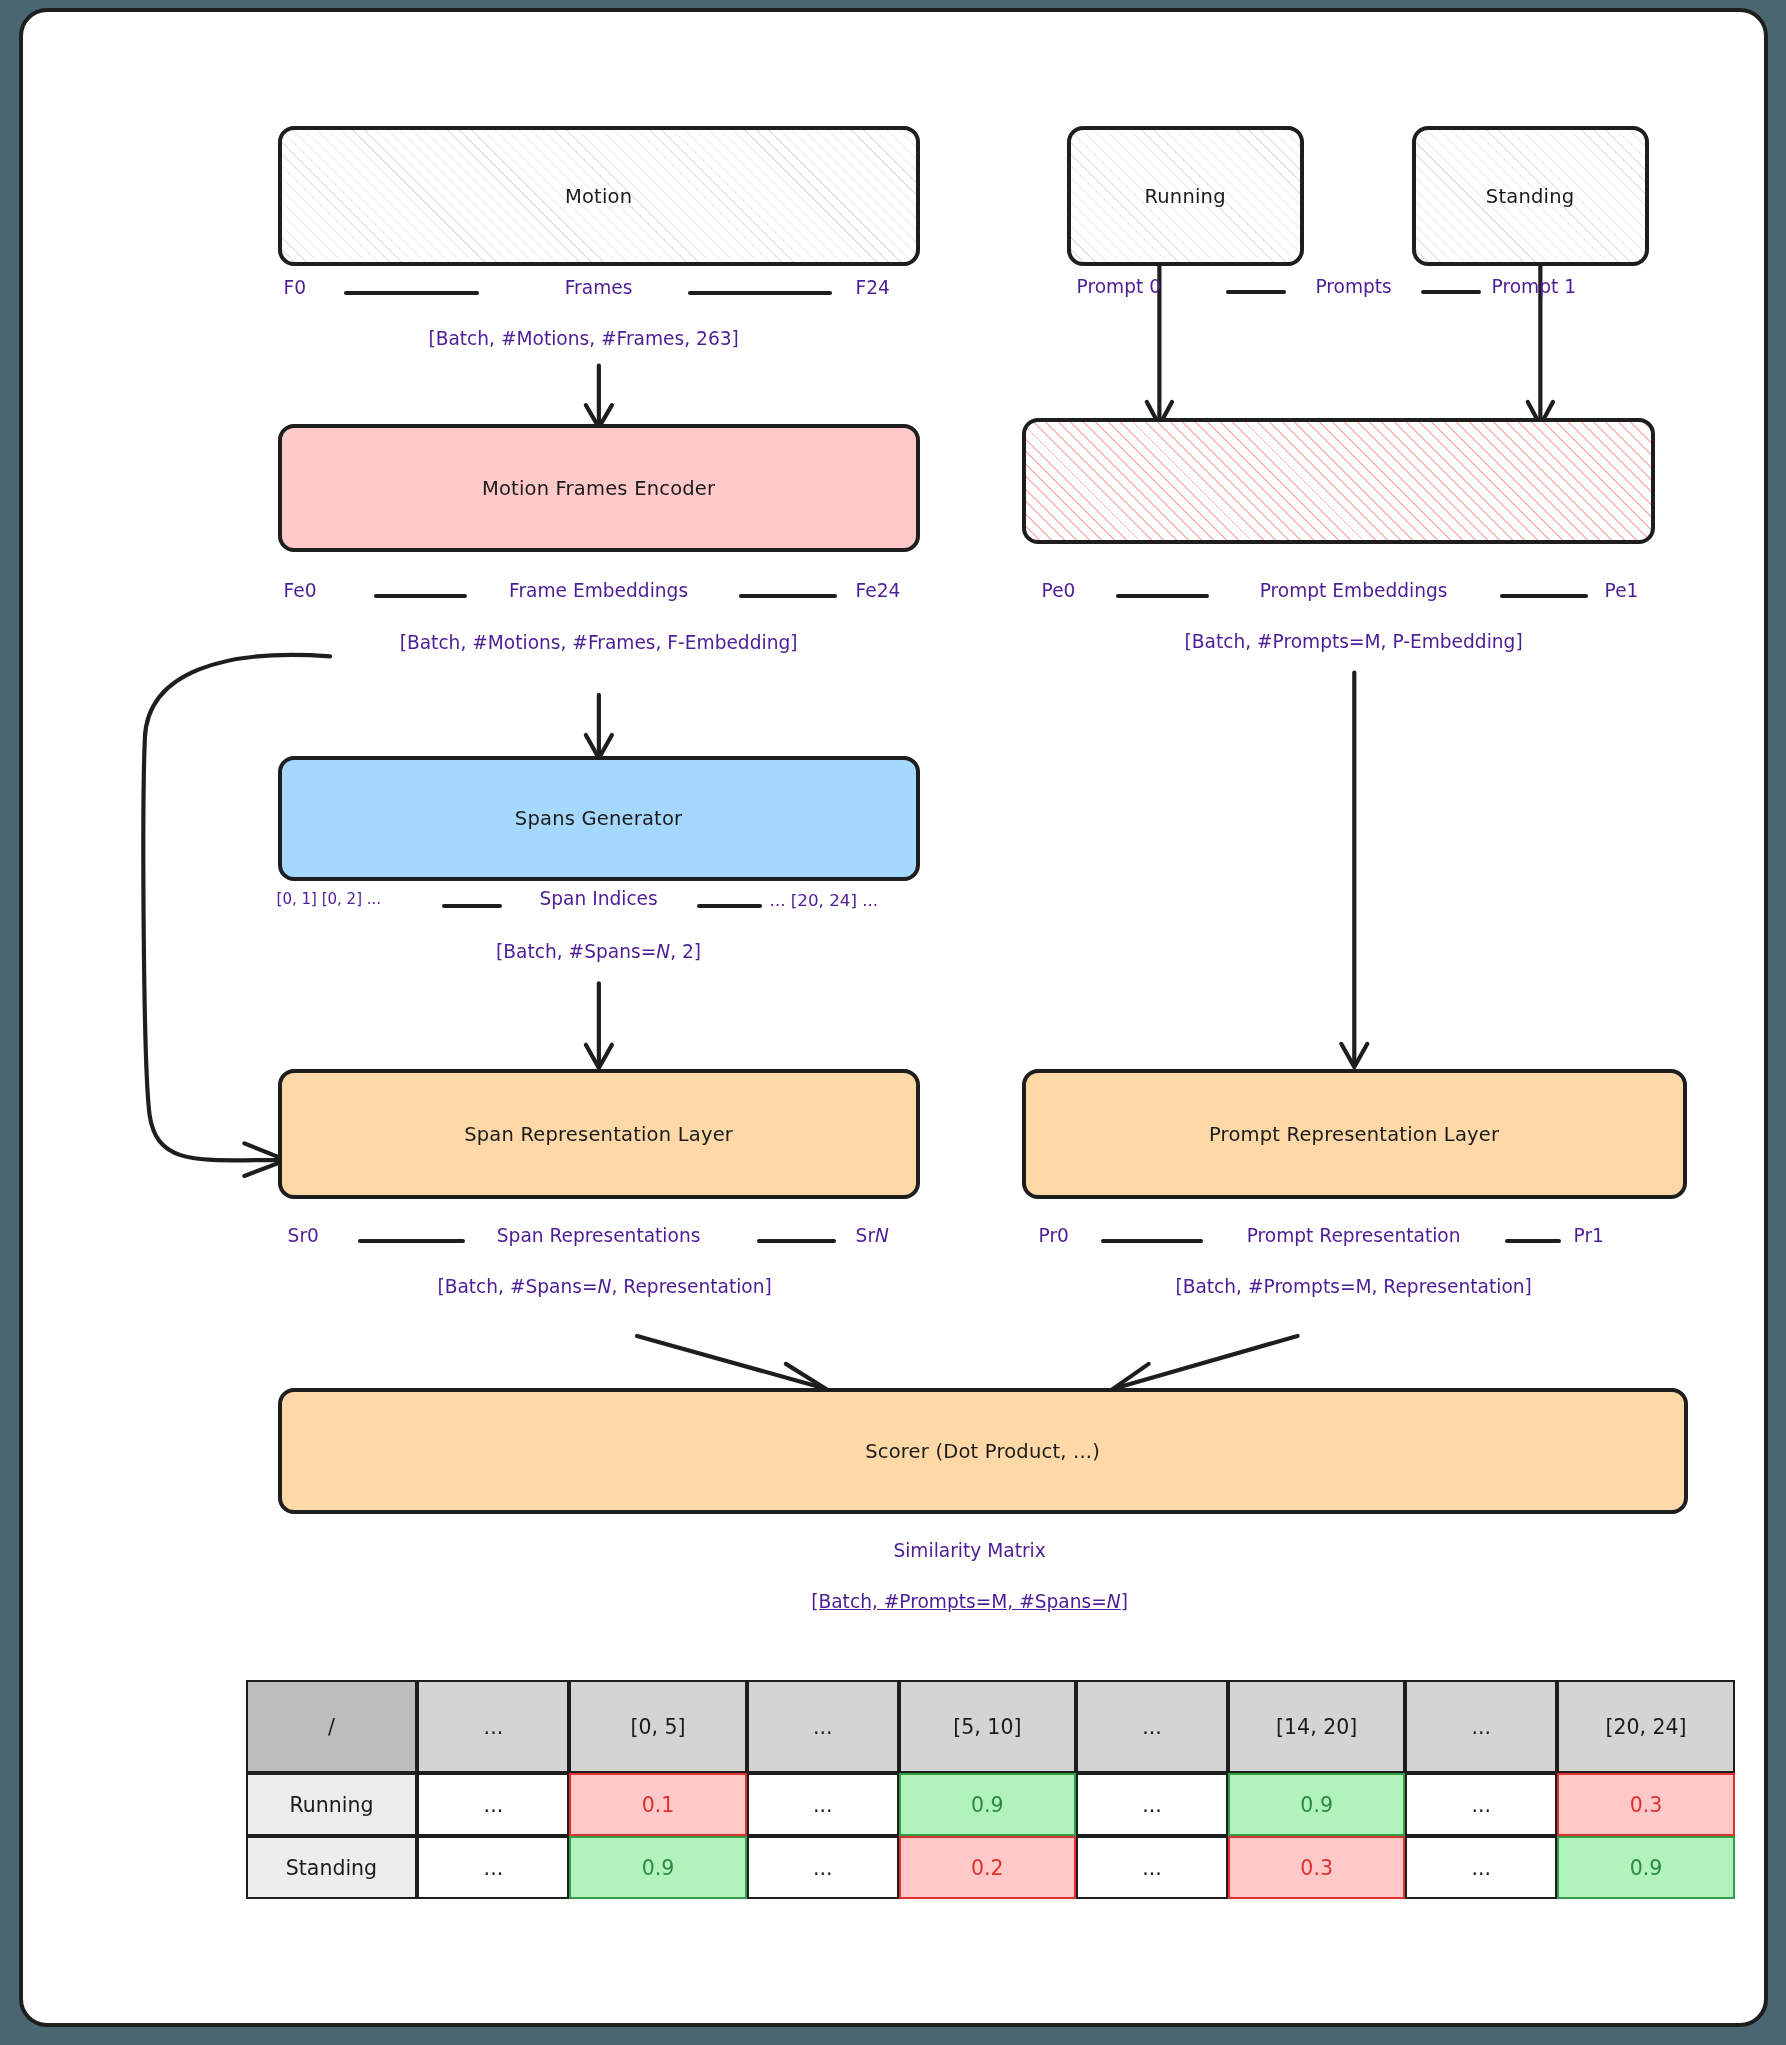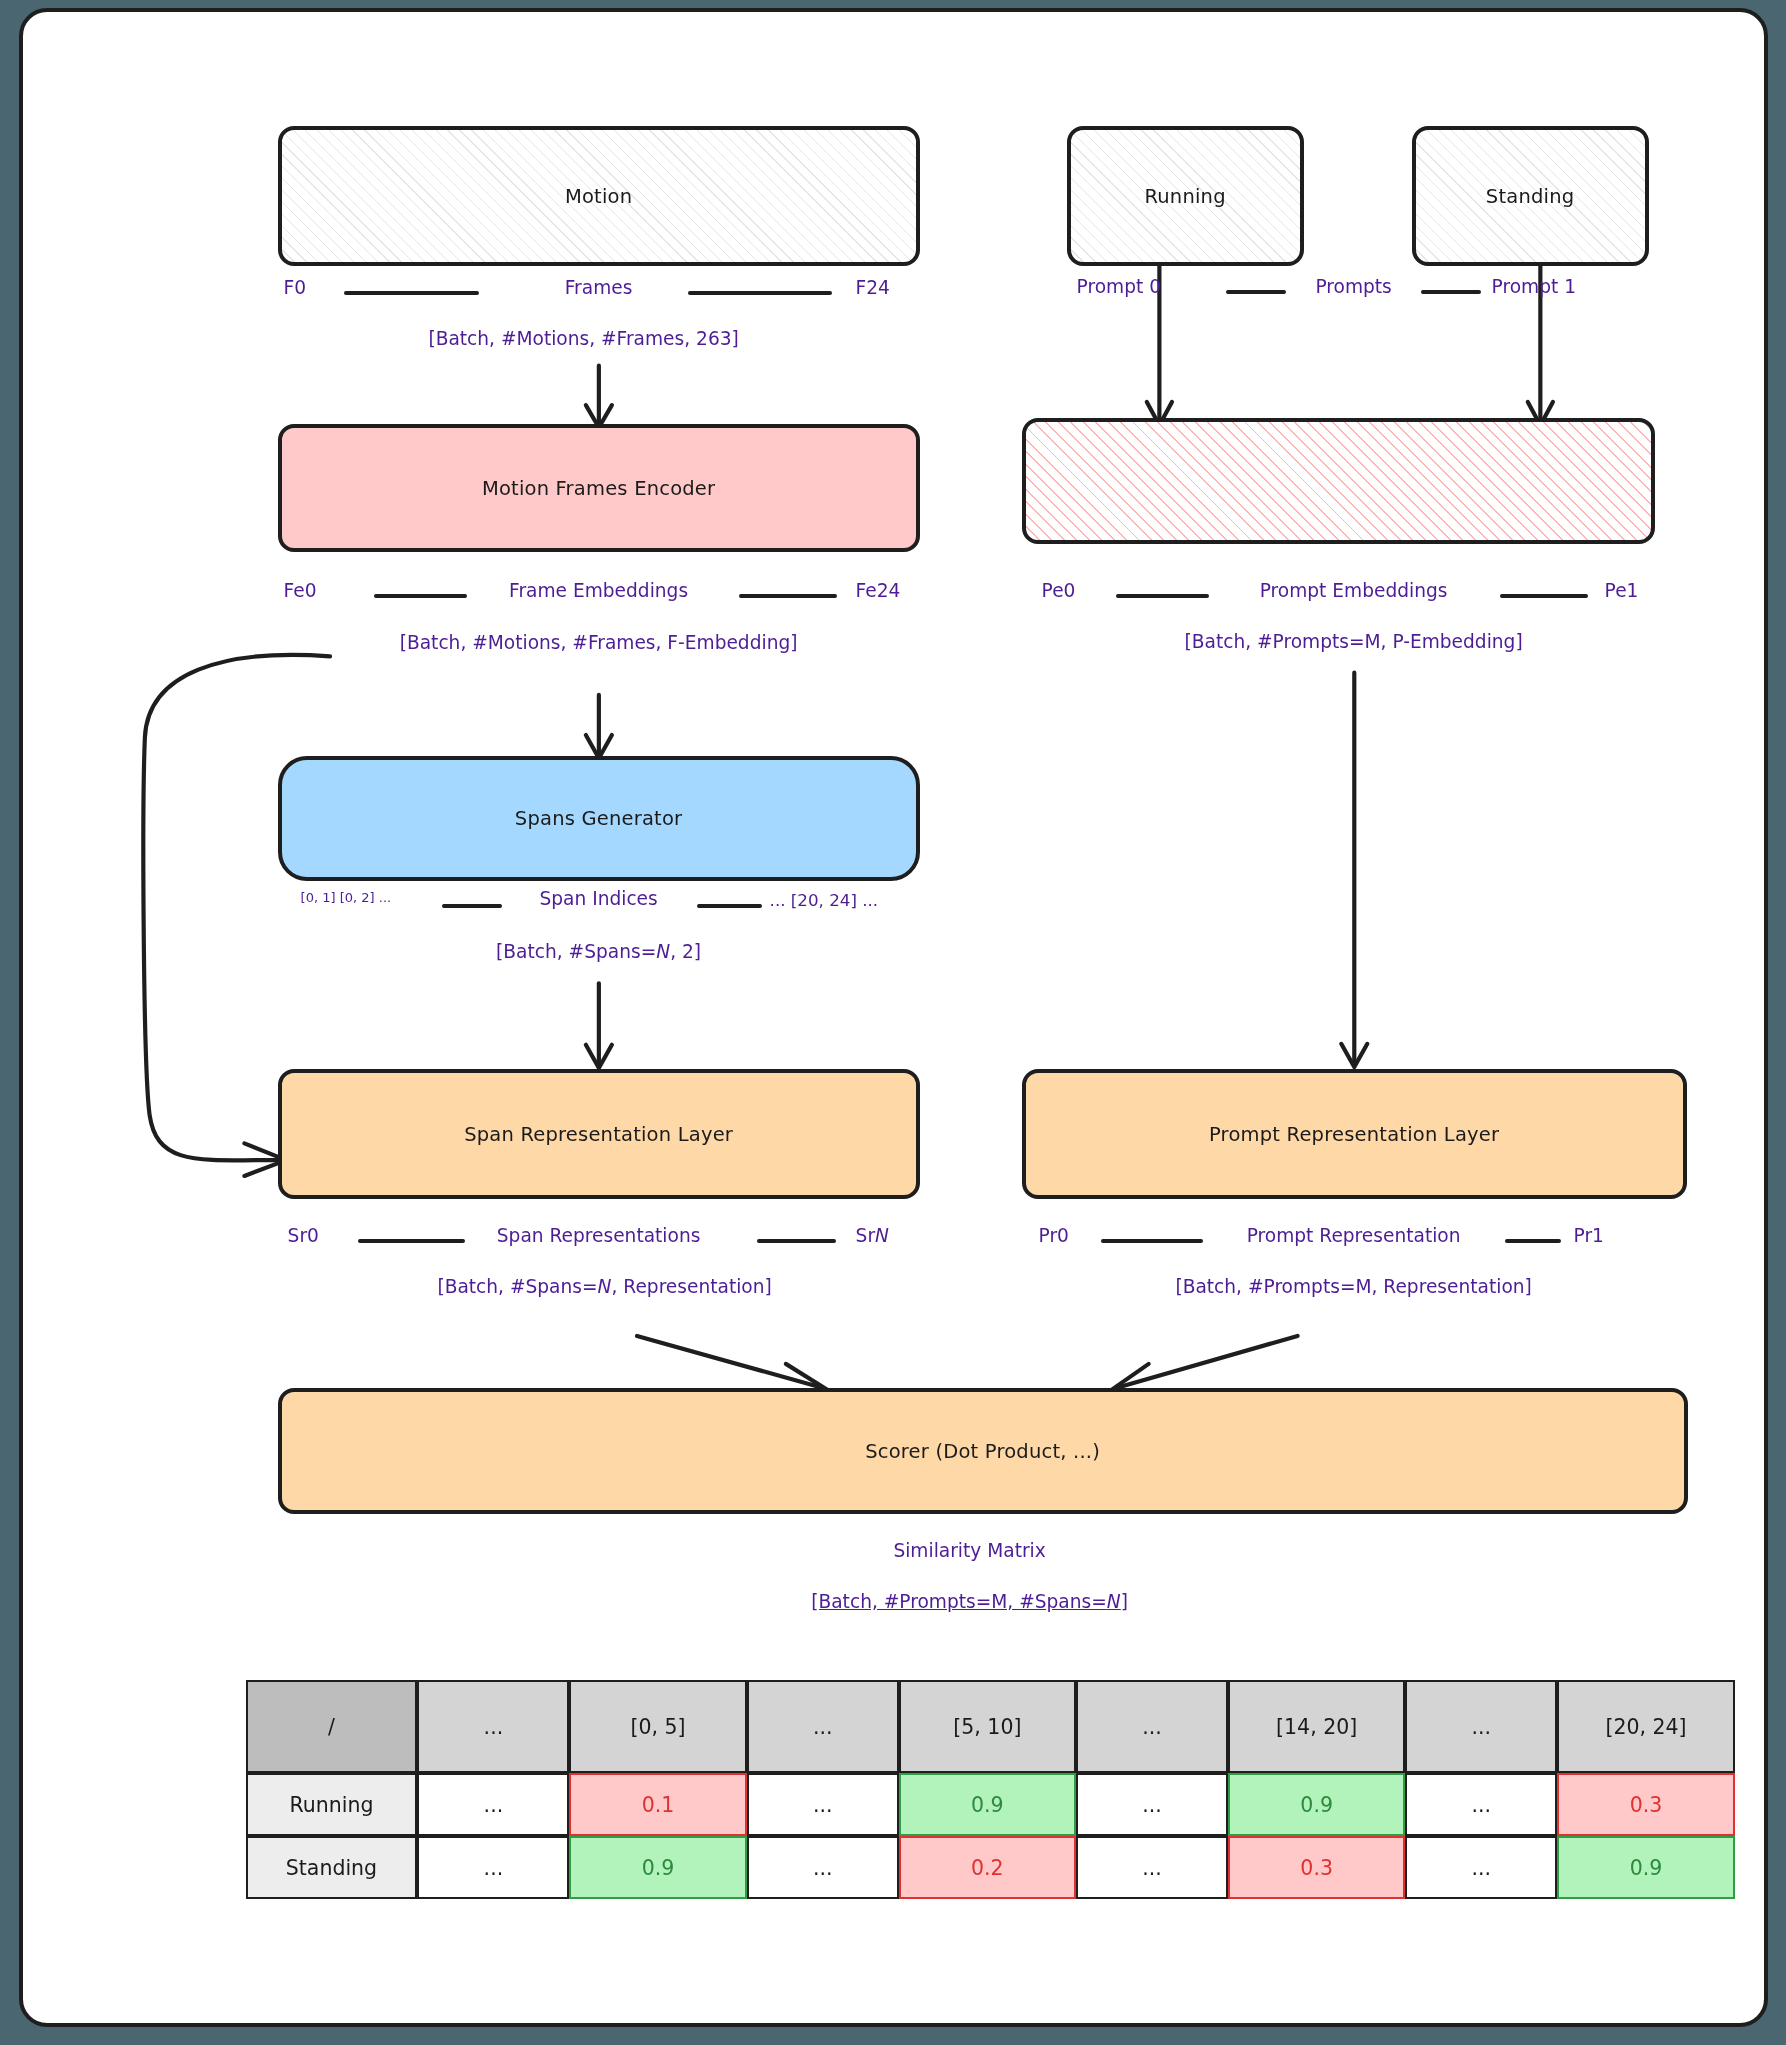--- a/index.html
+++ b/index.html
@@ -37,21 +37,21 @@
     background-color:#ffffff;
     background-image:repeating-linear-gradient(45deg,
         rgba(0,0,0,.10) 0 0.9px, rgba(0,0,0,0) 0.9px 8.4px);
   }
   .hatch-pink{
     background-color:#ffffff;
     background-image:repeating-linear-gradient(45deg,
         rgba(255,120,120,.55) 0 1.4px, rgba(0,0,0,0) 1.4px 8.8px);
   }
   .pink{background:#ffc9c9;}
-  .blue{background:#a5d8ff;border-radius:29px;}
+  .blue{background:#a5d8ff;}
   .orange{background:#ffd8a8;}
 
   
   .lbl{
     position:absolute;
     color:#4c1d95;
     font-size:18.6px;
     white-space:nowrap;
     z-index:5;
   }
@@ -194,21 +194,21 @@
   <div class="rule" style="left:1093px;top:582px;width:93px;"></div>
   <div class="lbl c" style="left:1331px;top:568px;">Prompt Embeddings</div>
   <div class="rule" style="left:1477px;top:582px;width:88px;"></div>
   <div class="lbl" style="left:1582px;top:568px;">Pe1</div>
   <div class="lbl c" style="left:1331px;top:619px;">[Batch, #Prompts=M, P-Embedding]</div>
 
   <div class="box blue" style="left:255px;top:744px;width:642px;height:125px;">
     <span>Spans Generator</span>
   </div>
 
-  <div class="lbl" style="left:254px;top:878px;font-size:13px;margin-left:24px;">[0, 1]  [0, 2]  ...</div>
+  <div class="lbl" style="left:254px;top:878px;font-size:15px;">[0, 1]  [0, 2]  ...</div>
   <div class="rule" style="left:419px;top:892px;width:60px;"></div>
   <div class="lbl c" style="left:576px;top:876px;">Span Indices</div>
   <div class="rule" style="left:674px;top:892px;width:65px;"></div>
   <div class="lbl" style="left:747px;top:878px;font-size:16.7px;">...  [20, 24]  ...</div>
   <div class="lbl c" style="left:576px;top:929px;"><span>[Batch, #Spans=</span><span class="it">N</span><span>, 2]</span></div>
 
   <div class="box orange" style="left:999px;top:1057px;width:665px;height:130px;">
     <span>Prompt Representation Layer</span>
   </div>
 

